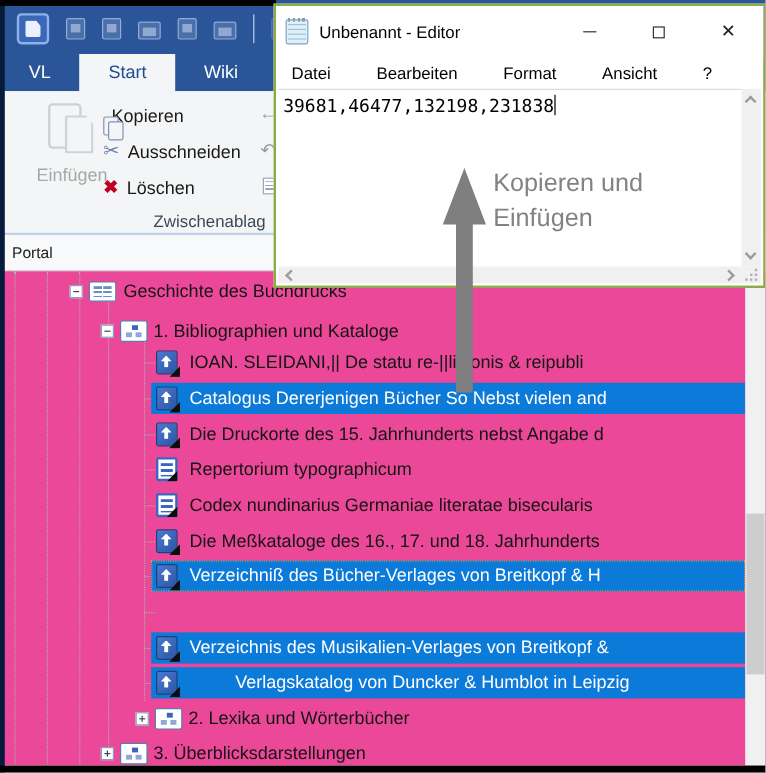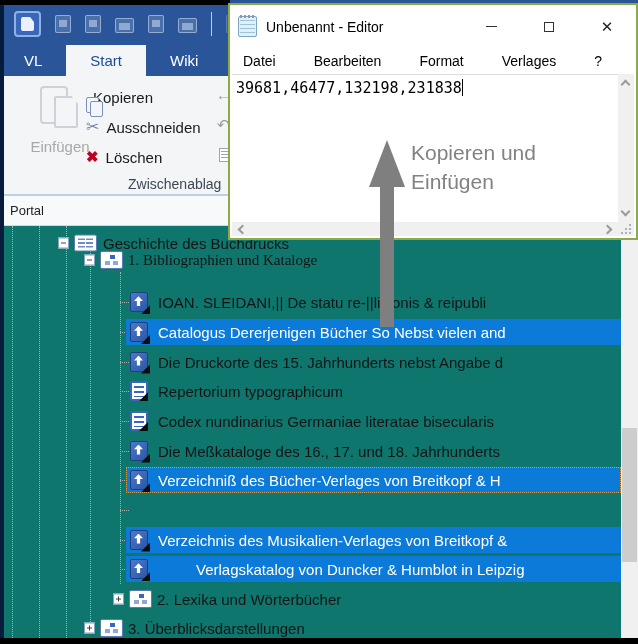--- a/index.html
+++ b/index.html
@@ -40,21 +40,21 @@
   .ic-cut{font-size:16px;color:#6f84ad;line-height:1;}
   .ic-del{font-size:15px;color:#c00023;font-weight:bold;line-height:1;}
   .group-lbl{position:absolute;left:128px;top:100px;font-size:14px;color:#3d4756;white-space:nowrap;}
   .cut-ic{position:absolute;color:#9a9a9a;font-size:15px;}
   .cut-grid{position:absolute;left:219px;top:72px;width:12px;height:14px;border:1px solid #9aa6b8;background:#fff;}
   .cut-grid::after{content:"";position:absolute;left:1px;right:1px;top:2px;height:8px;background:repeating-linear-gradient(#9aa6b8 0 1px,transparent 1px 3px);}
   
   .portal-bar{position:absolute;left:0;top:196px;width:638px;height:30px;background:#f8f9fa;border-bottom:1px solid #d4d7db;display:flex;align-items:center;padding-left:10px;}
   .portal-bar span{font-size:13px;color:#222;}
   
-  .tree{position:absolute;left:0;top:226px;width:638px;height:412px;background:#0f766e;overflow:hidden;}
+  .tree{position:absolute;left:0;top:226px;width:638px;height:412px;background:#ec4899;overflow:hidden;}
   .guide{position:absolute;border-left:1px dotted #adadad;width:0;}
   .stub{position:absolute;border-top:1px dotted #adadad;height:0;}
   .tree-row{position:absolute;left:0;width:621px;height:30px;overflow:hidden;}
   .sel-bg{position:absolute;top:2px;bottom:2px;right:0;background:#0c7ad8;}
   .sel-bg.focused{border:1px dotted #d49a45;}
   .row-lbl{position:absolute;top:50%;transform:translateY(-50%);font-size:15px;color:#141414;white-space:nowrap;}
   .tree-row.sel .row-lbl{color:#fff;}
   .exp{position:absolute;top:50%;transform:translateY(-50%);width:11px;height:11px;background:#fff;border:1px solid #8aa0be;}
   .exp::before{content:"";position:absolute;left:2px;right:2px;top:4px;height:1px;background:#444;}
   .exp.plus::after{content:"";position:absolute;top:2px;bottom:2px;left:4px;width:1px;background:#444;}
@@ -167,21 +167,21 @@
         <div class="guide" style="left: 12px; top: 0px; height: 412px;"></div>
         <div class="guide" style="left: 39px; top: 0px; height: 412px;"></div>
         <div class="guide" style="left: 66px; top: 0px; height: 412px;"></div>
         <div class="guide" style="left: 90px; top: 17px; height: 385px;"></div>
         <div class="guide" style="left: 120px; top: 46px; height: 312px;"></div>
         <div class="tree-row" style="top: 2px;">
           <span class="exp minus" style="left:58px;"></span>
           <span style="left:74px;" class="tico ic-index"></span>
           <span class="row-lbl" style="left:103px;">Geschichte des Buchdrucks</span>
         </div>
-        <div class="tree-row" style="top: 19px; font-family: Liberation Serif, serif;">
+        <div class="tree-row" style="top: 35px;">
           <span class="exp minus" style="left:84px;"></span>
           <span style="left:100px;" class="tico ic-folder">
             <span class="n1"></span>
             <span class="n2"></span>
             <span class="n3"></span>
           </span>
           <span class="row-lbl" style="left:128px;">1. Bibliographien und Kataloge</span>
         </div>
         <div class="stub" style="left: 120px; width: 9px; top: 76.3px;"></div>
         <div class="tree-row" style="top: 61.3px;">
@@ -305,21 +305,21 @@
           <div class="glyph-max"></div>
         </div>
       <div class="np-btn">
           <span class="glyph-close">✕</span>
         </div>
     </div>
     <div class="np-menu" id="np-menu">
         <span>Datei</span>
         <span>Bearbeiten</span>
         <span>Format</span>
-        <span>Verlages</span>
+        <span>Ansicht</span>
         <span>?</span>
       </div>
     <div class="np-body">
       <span class="np-text">39681,46477,132198,231838</span><span class="caret"></span>
     </div>
     <div class="np-vsb">
       <i class="chev up"></i>
       <i class="chev down"></i>
     </div>
     <div class="np-hsb">

